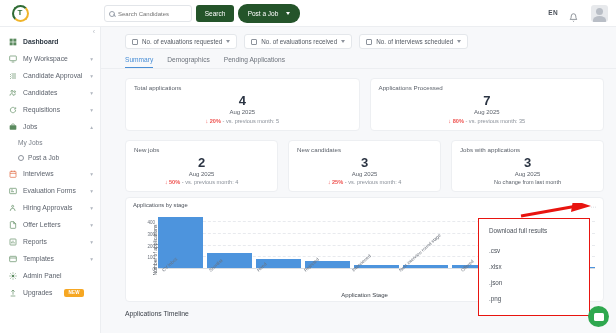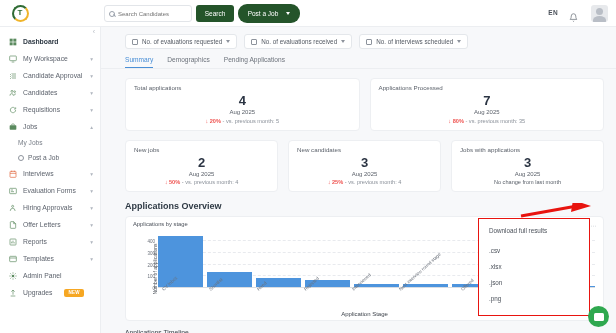--- a/index.html
+++ b/index.html
@@ -413,21 +413,20 @@
         </div>
       </div>
       <div class="card">
         <div class="card-title">Jobs with applications</div>
         <div class="card-num">3</div>
         <div class="card-date">Aug 2025</div>
         <div class="card-delta flat">No change from last month</div>
       </div>
     </div>
 
-    <div class="section-title">Applications Overview</div>
 
     <div class="chart-card">
       <div class="chart-label">Applications by stage</div>
       <div class="kebab">⋯</div>
       <div class="ylabel">Number of applications</div>
       <div class="plot">
         <div id="grid-host">
             <div class="gridline" style="top: 55px;">
               <div class="ytick">0</div>
             </div>

